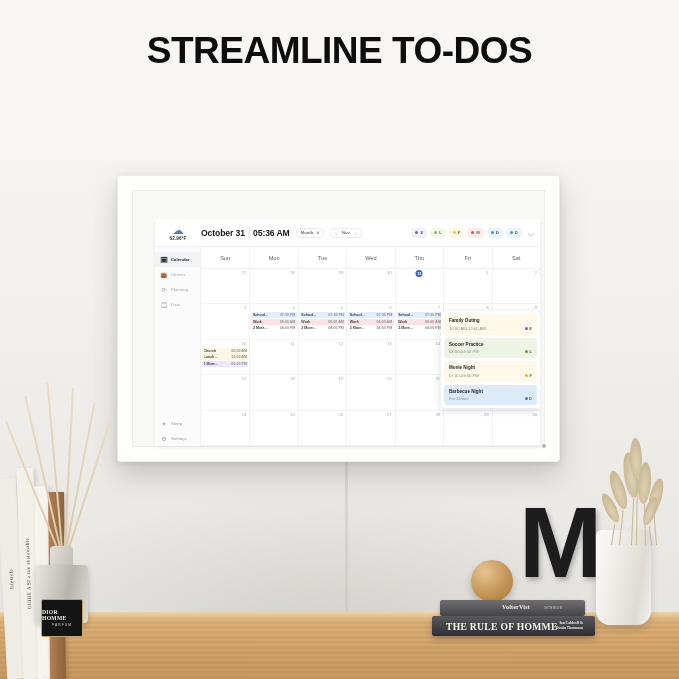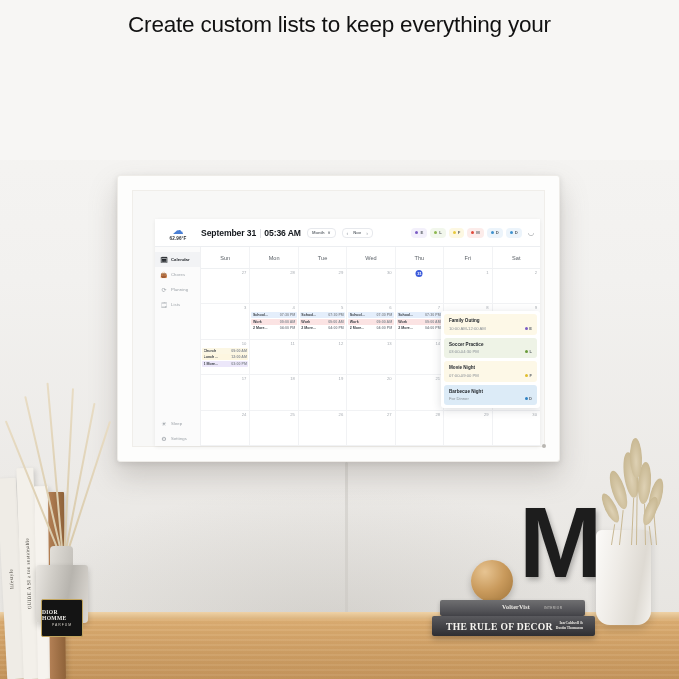--- a/index.html
+++ b/index.html
@@ -259,21 +259,21 @@
     <div class="frame-dot"></div>
 
     <div class="screen">
 
       <div class="topbar">
         <div class="wx">
           <div class="wx-icon">☁</div>
           <div class="wx-temp">62.96°F</div>
         </div>
         <div class="dt">
-          <span>September 31</span>
+          <span>October 31</span>
           <span class="sep">|</span>
           <span>05:36 AM</span>
         </div>
         <div class="chipbtn">
           <span>Month</span>
           <span>∨</span>
         </div>
         <div class="navgrp">
           <span class="arrow">‹</span>
           <span>Nov</span>
@@ -656,25 +656,25 @@
       <div class="pampas" style="left: 645px; top: 496px; width: 11px; height: 30px; transform: rotate(20deg);"></div>
       <div class="pstem" style="left: 636px; top: 478px; height: 67px; transform: rotate(0.666667deg);"></div>
       <div class="pampas" style="left: 630px; top: 438px; width: 12px; height: 40px; transform: rotate(-2deg);"></div>
     </div>
 
   <div class="rbook1">
     <div class="rb1-title">VolterVist</div>
     <div class="rb1-sub">INTERIOR</div>
   </div>
   <div class="rbook2">
-    <div class="rb2-title">THE RULE OF DECOR</div>
+    <div class="rb2-title">THE RULE OF HOMME</div>
     <div class="rb2-auth" id="rb2auth">
         <div>Ian Caldwell &amp;</div>
         <div>Dustin Thomason</div>
       </div>
   </div>
 </div>
 
 <div class="promo">
+  <div class="promo-title">STREAMLINE TO-DOS</div>
   <div class="promo-sub">
-    <div>Create custom lists to keep everything your</div>
   </div>
 </div>
 
 </body></html>

